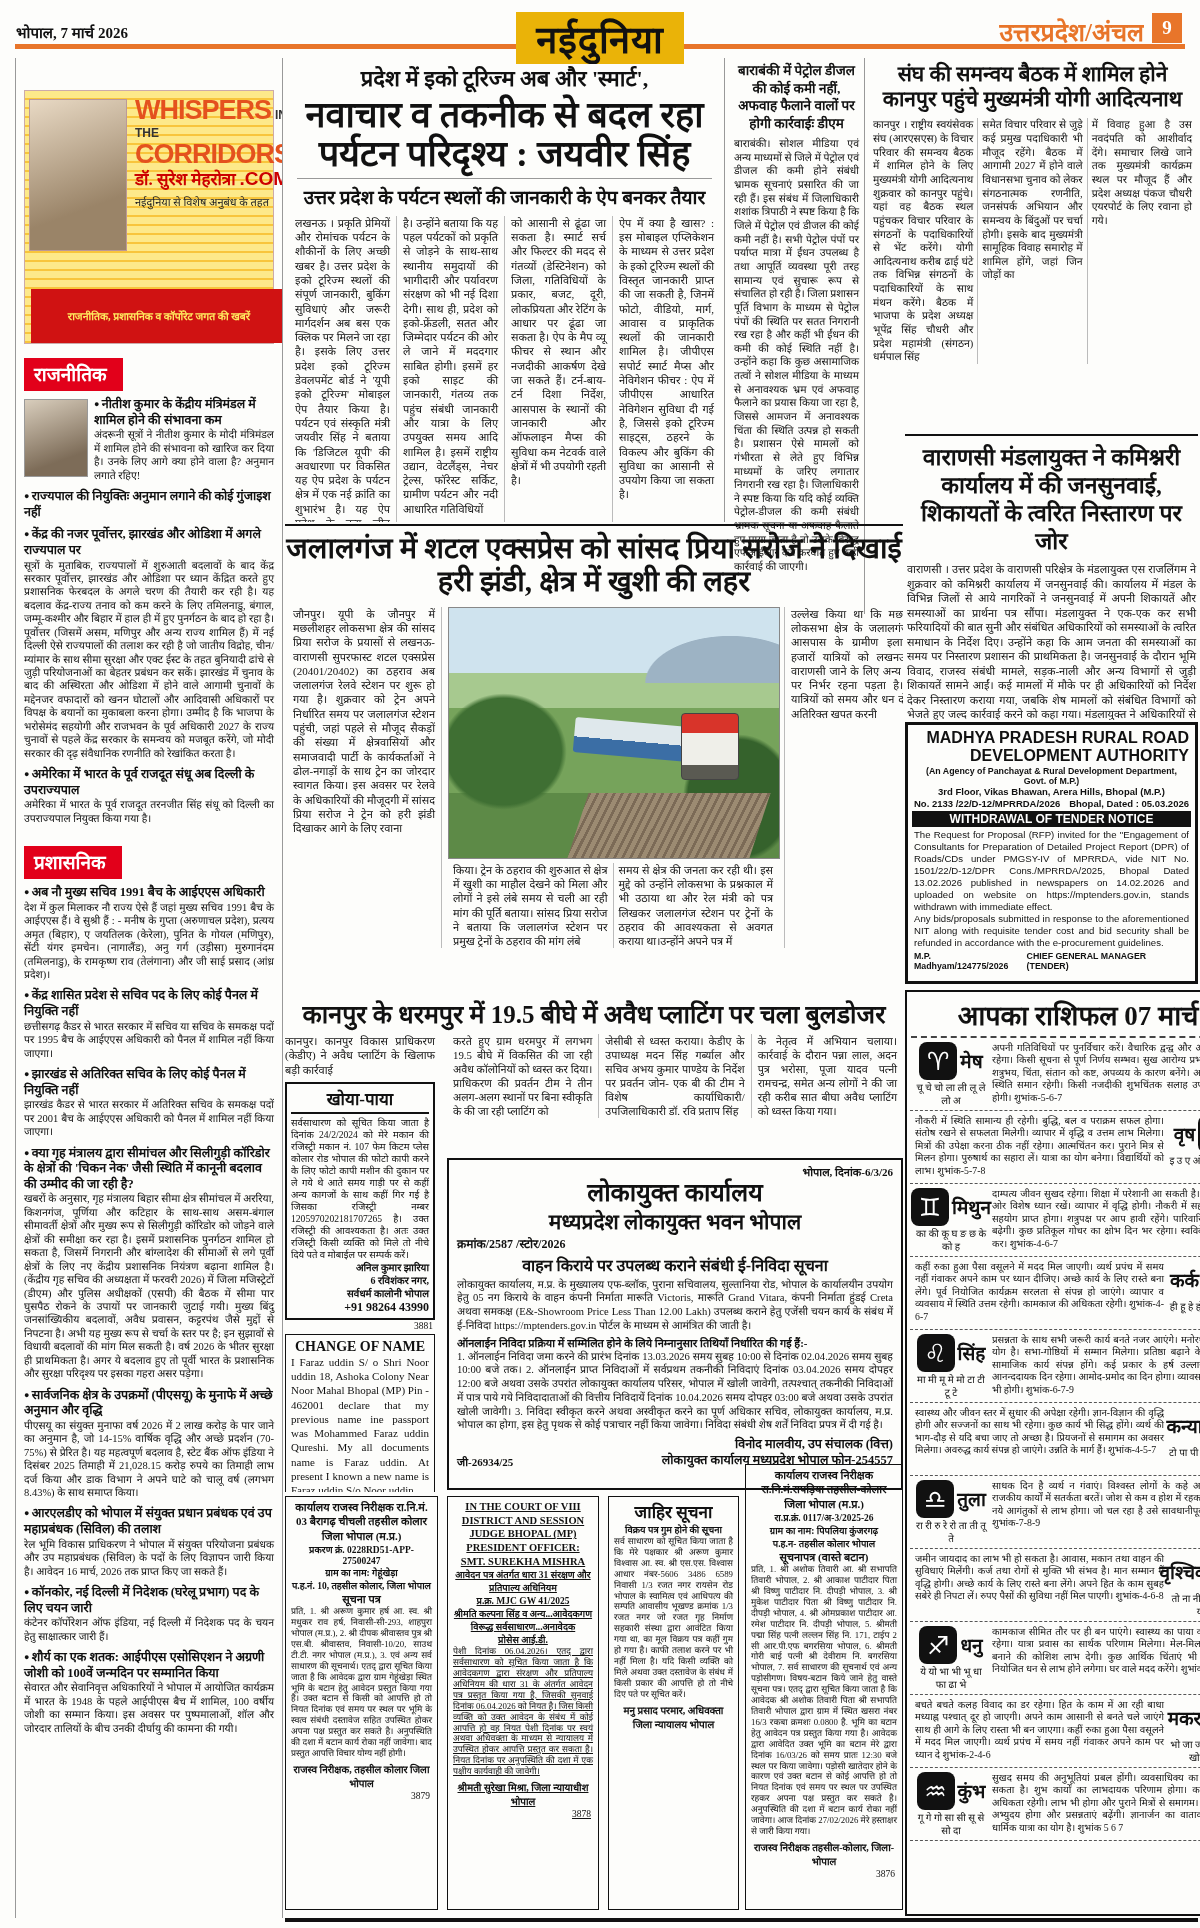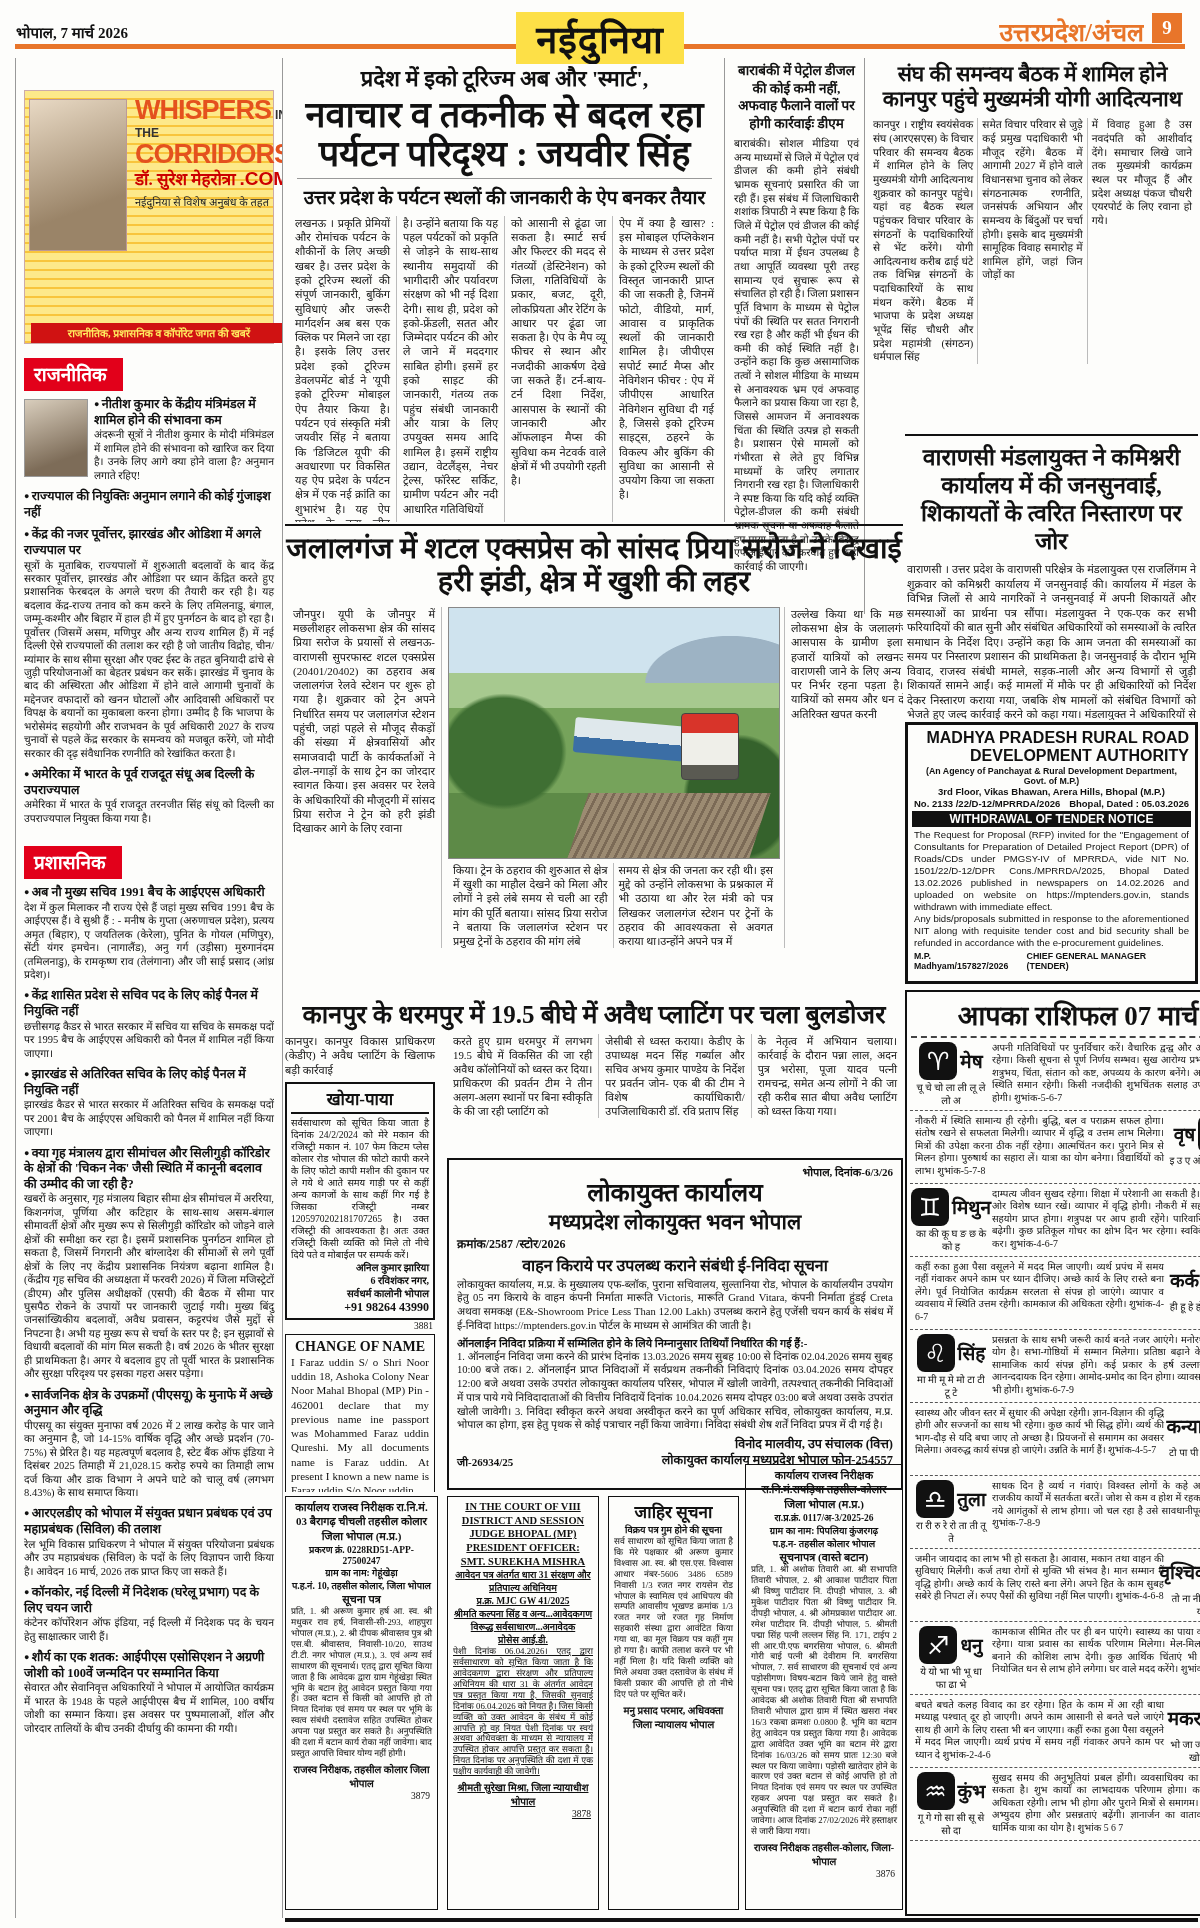--- a/index.html
+++ b/index.html
@@ -4,36 +4,36 @@
 <style>
   html,body{margin:0;padding:0;}
   body{width:1200px;height:1928px;position:relative;background:#fdfdfb;
        font-family:"Liberation Serif","DejaVu Serif",serif;color:#111;}
   .abs{position:absolute;box-sizing:border-box;overflow:hidden;}
   .just{text-align:justify;text-justify:inter-word;}
   
   .hdr-date{left:16px;top:22px;font-size:15px;font-weight:bold;}
   .hdr-rule{left:15px;top:44px;width:1170px;height:5px;background:#e8752a;}
   .masthead-wrap{left:0;top:12px;width:1200px;text-align:center;}
-  .masthead{display:inline-block;background:#fde047;padding:0 20px;font-size:38px;font-weight:bold;letter-spacing:1px;}
+  .masthead{display:inline-block;background:#eab308;padding:0 20px;font-size:38px;font-weight:bold;letter-spacing:1px;}
   .hdr-section{right:56px;top:14px;font-size:25px;font-weight:bold;color:#e8752a;}
   .hdr-pagebox{right:18px;top:13px;width:30px;height:30px;background:#e8752a;color:#fff;
                font-size:19px;font-weight:bold;text-align:center;line-height:30px;}
   
   .left-rail{left:15px;top:58px;width:268px;height:1860px;border-left:1px solid #999;border-right:1px solid #999;padding:4px 8px;}
   .ad{margin-top:28px;border:1px solid #caa;display:flex;height:252px;
       background:repeating-linear-gradient(180deg,#fde98a 0 7px,#f8c53c 7px 9px);}
   .ad-photo{width:96px;height:150px;margin:8px 4px;background:linear-gradient(160deg,#e8d9c4,#9a8468 70%);border:1px solid #b99;flex:none;}
   .ad-right{flex:1;padding:6px 4px;position:relative;}
   .ad-t1{color:#e4511e;font-family:"Liberation Sans",sans-serif;font-weight:bold;font-size:27px;line-height:26px;letter-spacing:-1px;}
   .ad-inthe{color:#333;font-family:"Liberation Sans",sans-serif;font-weight:bold;font-size:12px;line-height:12px;}
   .ad-author{color:#c00;font-size:17px;font-weight:bold;margin-top:3px;}
   .ad-com{color:#c00;font-family:"Liberation Sans",sans-serif;font-weight:bold;font-size:19px;display:inline;}
   .ad-tag{font-size:11px;margin-top:4px;color:#222;}
-  .ad-strip{position:absolute;left:-100px;bottom:0;right:8px;background:#d01212;color:#ffe95e;font-size:10.5px;font-weight:bold;padding:3px 6px;text-align:center;}
+  .ad-strip{position:absolute;left:-100px;bottom:0;right:8px;background:#d01212;color:#ffe95e;font-size:10.5px;font-weight:bold;padding:20px 6px;text-align:center;}
   .sec-hdr{display:inline-block;background:#e2001a;color:#fff;font-size:19px;font-weight:bold;padding:3px 16px 4px 10px;margin:14px 0 6px 0;}
   .rail-item{margin-bottom:7px;}
   .item-h{font-size:12.5px;font-weight:bold;line-height:1.25;}
   .item-h::before{content:"● ";font-size:9px;vertical-align:1px;}
   .item-b{font-size:10.5px;line-height:1.28;}
   .rail-photo{float:left;width:62px;height:76px;margin:2px 6px 2px 0;background:linear-gradient(160deg,#d8cdbc,#7d6c58 75%);border:1px solid #999;}
   
   .colrow{display:flex;}
   .colrow>div{flex:1;padding:0 6px;}
   .colrow>div+div{border-left:1px solid #bbb;}
@@ -255,21 +255,21 @@
   <div class="mp-ag">(An Agency of Panchayat &amp; Rural Development Department, Govt. of M.P.)</div>
   <div class="mp-ad">3rd Floor, Vikas Bhawan, Arera Hills, Bhopal (M.P.)</div>
   <div class="mp-ref">
     <span>No. 2133 /22/D-12/MPRRDA/2026</span>
     <span>Bhopal, Dated : 05.03.2026</span>
   </div>
   <div class="mp-bar">WITHDRAWAL OF TENDER NOTICE</div>
   <div class="mp-b just">The Request for Proposal (RFP) invited for the "Engagement of Consultants for Preparation of Detailed Project Report (DPR) of Roads/CDs under PMGSY-IV of MPRRDA, vide NIT No. 1501/22/D-12/DPR Cons./MPRRDA/2025, Bhopal Dated 13.02.2026 published in newspapers on 14.02.2026 and uploaded on website on https://mptenders.gov.in, stands withdrawn with immediate effect.</div>
   <div class="mp-b just">Any bids/proposals submitted in response to the aforementioned NIT along with requisite tender cost and bid security shall be refunded in accordance with the e-procurement guidelines.</div>
   <div class="mp-f">
-    <span>M.P. Madhyam/157827/2026</span>
+    <span>M.P. Madhyam/124775/2026</span>
     <span>CHIEF GENERAL MANAGER (TENDER)</span>
   </div>
 </div>
 
 <div class="abs train">
   <div class="tr-h">जलालगंज में शटल एक्सप्रेस को सांसद प्रिया सरोज ने दिखाई हरी झंडी, क्षेत्र में खुशी की लहर</div>
   <div class="tr-wrap">
     <div class="tr-c1 bodytxt just">जौनपुर। यूपी के जौनपुर में मछलीशहर लोकसभा क्षेत्र की सांसद प्रिया सरोज के प्रयासों से लखनऊ-वाराणसी सुपरफास्ट शटल एक्सप्रेस (20401/20402) का ठहराव अब जलालगंज रेलवे स्टेशन पर शुरू हो गया है। शुक्रवार को ट्रेन अपने निर्धारित समय पर जलालगंज स्टेशन पहुंची, जहां पहले से मौजूद सैकड़ों की संख्या में क्षेत्रवासियों और समाजवादी पार्टी के कार्यकर्ताओं ने ढोल-नगाड़ों के साथ ट्रेन का जोरदार स्वागत किया।    इस अवसर पर रेलवे के अधिकारियों की मौजूदगी में सांसद प्रिया सरोज ने ट्रेन को हरी झंडी दिखाकर आगे के लिए रवाना</div>
     <div class="tr-mid">
       <div class="photo">

